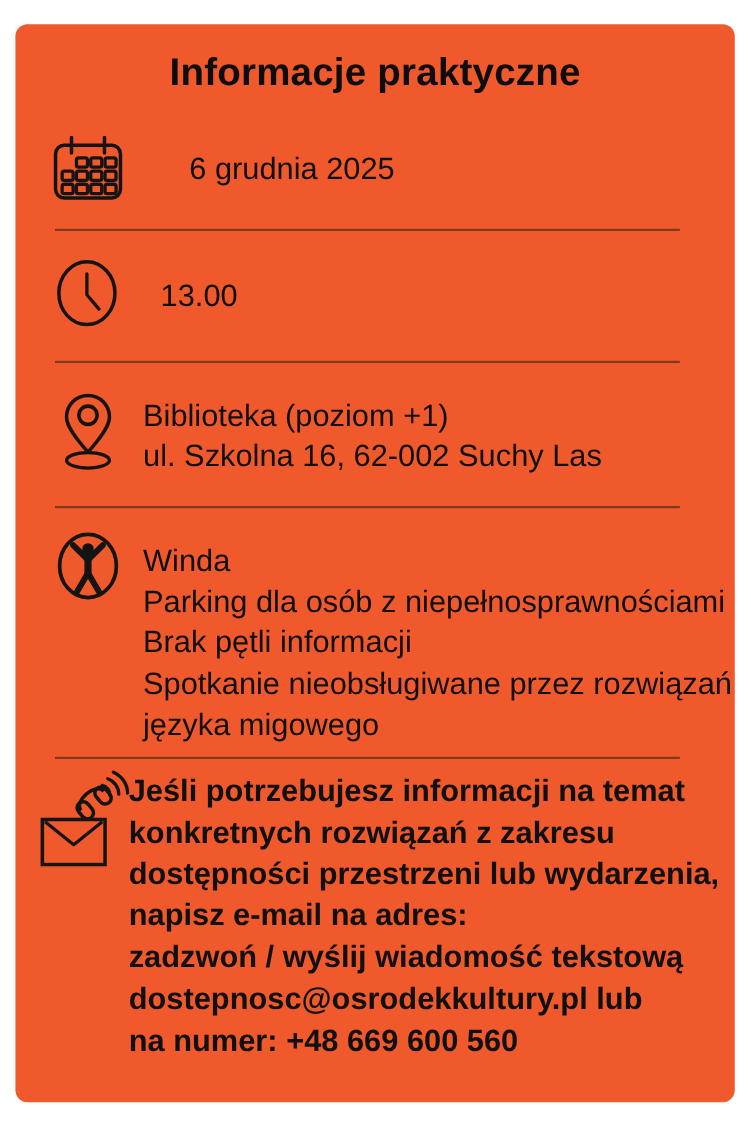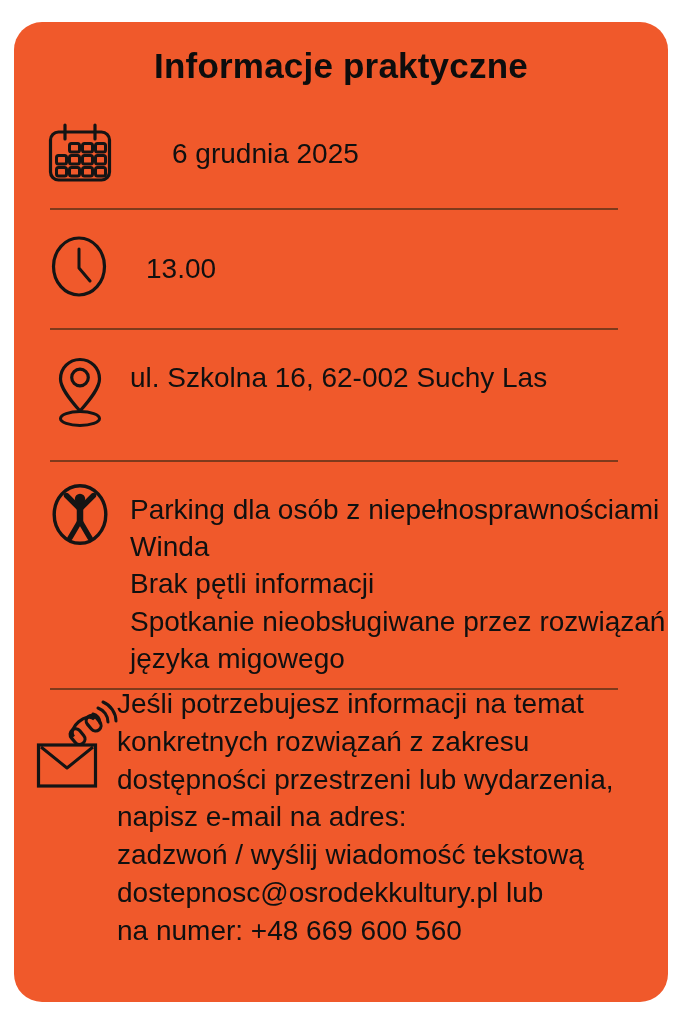--- a/index.html
+++ b/index.html
@@ -9,21 +9,21 @@
     height: 1024px;
     background: #ffffff;
     font-family: "Liberation Sans", sans-serif;
     overflow: hidden;
   }
   .card {
     position: absolute;
     left: 14px; top: 22px;
     width: 654px; height: 980px;
     background: #F0592B;
-    border-radius: 28px;
+    border-radius: 11px;
   }
   .title {
     position: absolute;
     top: 24px; left: 0; width: 100%;
     text-align: center;
     font-size: 35px;
     font-weight: bold;
     color: #0d0d0d;
     letter-spacing: 0.2px;
   }
@@ -35,21 +35,21 @@
   .icon-calendar { left: 34px; top: 101px; width: 64px; height: 60px; }
   .icon-clock    { left: 36px; top: 213px; width: 58px; height: 63px; }
   .icon-pin      { left: 40px; top: 334px; width: 52px; height: 73px; }
   .icon-access   { left: 37px; top: 461px; width: 58px; height: 63px; }
   .icon-contact  { left: 22px; top: 676px; width: 84px; height: 90px; }
 
   .text-date    { left: 116px; top: 117px; line-height: 30px; margin-left: 42px; }
   .text-time    { left: 132px; top: 232px; line-height: 30px; text-align: center; }
   .text-loc     { left: 116px; top: 337px; line-height: 37px; }
   .text-access  { left: 116px; top: 469px; line-height: 37.2px; }
-  .text-contact { left: 103px; top: 663px; line-height: 37.8px; }
+  .text-contact { left: 103px; top: 678px; line-height: 37.8px; font-weight: bold; }
 
   .divider {
     position: absolute;
     left: 36px; width: 568px; height: 2px;
     background: #7E3A1C;
   }
   .d1 { top: 186px; }
   .d2 { top: 306px; }
   .d3 { top: 438px; }
   .d4 { top: 666px; }
@@ -98,36 +98,37 @@
     <div class="divider d2" style="background-color: rgb(126, 58, 28);"></div>
 
     <span class="icon icon-pin">
       <svg viewBox="0 0 52 73" fill="none" stroke="#141414">
         <ellipse cx="26" cy="62.5" rx="19.5" ry="7" stroke-width="3"></ellipse>
         <path d="M26,3.5 C15,3.5 6.5,12.2 6.5,23 C6.5,31.5 14.5,42 26,55 C37.5,42 45.5,31.5 45.5,23 C45.5,12.2 37,3.5 26,3.5 Z" stroke-width="3.2" stroke-linejoin="round"></path>
         <circle cx="26" cy="21.5" r="8.3" stroke-width="3.2"></circle>
       </svg>
     </span>
     <div class="lines text-loc">
+      <div>Biblioteka (poziom +1)</div>
       <div>ul. Szkolna 16, 62-002 Suchy Las</div>
     </div>
     <div class="divider d3" style="background-color: rgb(126, 58, 28);"></div>
 
     <span class="icon icon-access">
       <svg viewBox="0 0 58 63" fill="none" stroke="#141414">
         <ellipse cx="29" cy="31.5" rx="25.8" ry="28.8" stroke-width="3.4"></ellipse>
         <circle cx="29" cy="16" r="5.2" fill="#141414" stroke="none"></circle>
         <path d="M29,23.5 L29,39" stroke-width="6.5" stroke-linecap="round"></path>
         <path d="M15.5,12.5 L29,26 M42.5,12.5 L29,26" stroke-width="5.4" stroke-linecap="round"></path>
         <path d="M29,38 L19,55 M29,38 L39,55" stroke-width="5.4" stroke-linecap="round"></path>
       </svg>
     </span>
     <div class="lines text-access">
+      <div>Winda</div>
       <div>Parking dla osób z niepełnosprawnościami</div>
-      <div>Winda</div>
       <div>Brak pętli informacji</div>
       <div>Spotkanie nieobsługiwane przez rozwiązań</div>
       <div>języka migowego</div>
     </div>
     <div class="divider d4" style="background-color: rgb(126, 58, 28);"></div>
 
     <span class="icon icon-contact">
       <svg viewBox="0 0 84 90" fill="none" stroke="#141414">
         <rect x="2.5" y="47" width="57" height="41" stroke-width="3.2"></rect>
         <path d="M5,49 L31,70 L57,49" stroke-width="3" stroke-linejoin="round"></path>

